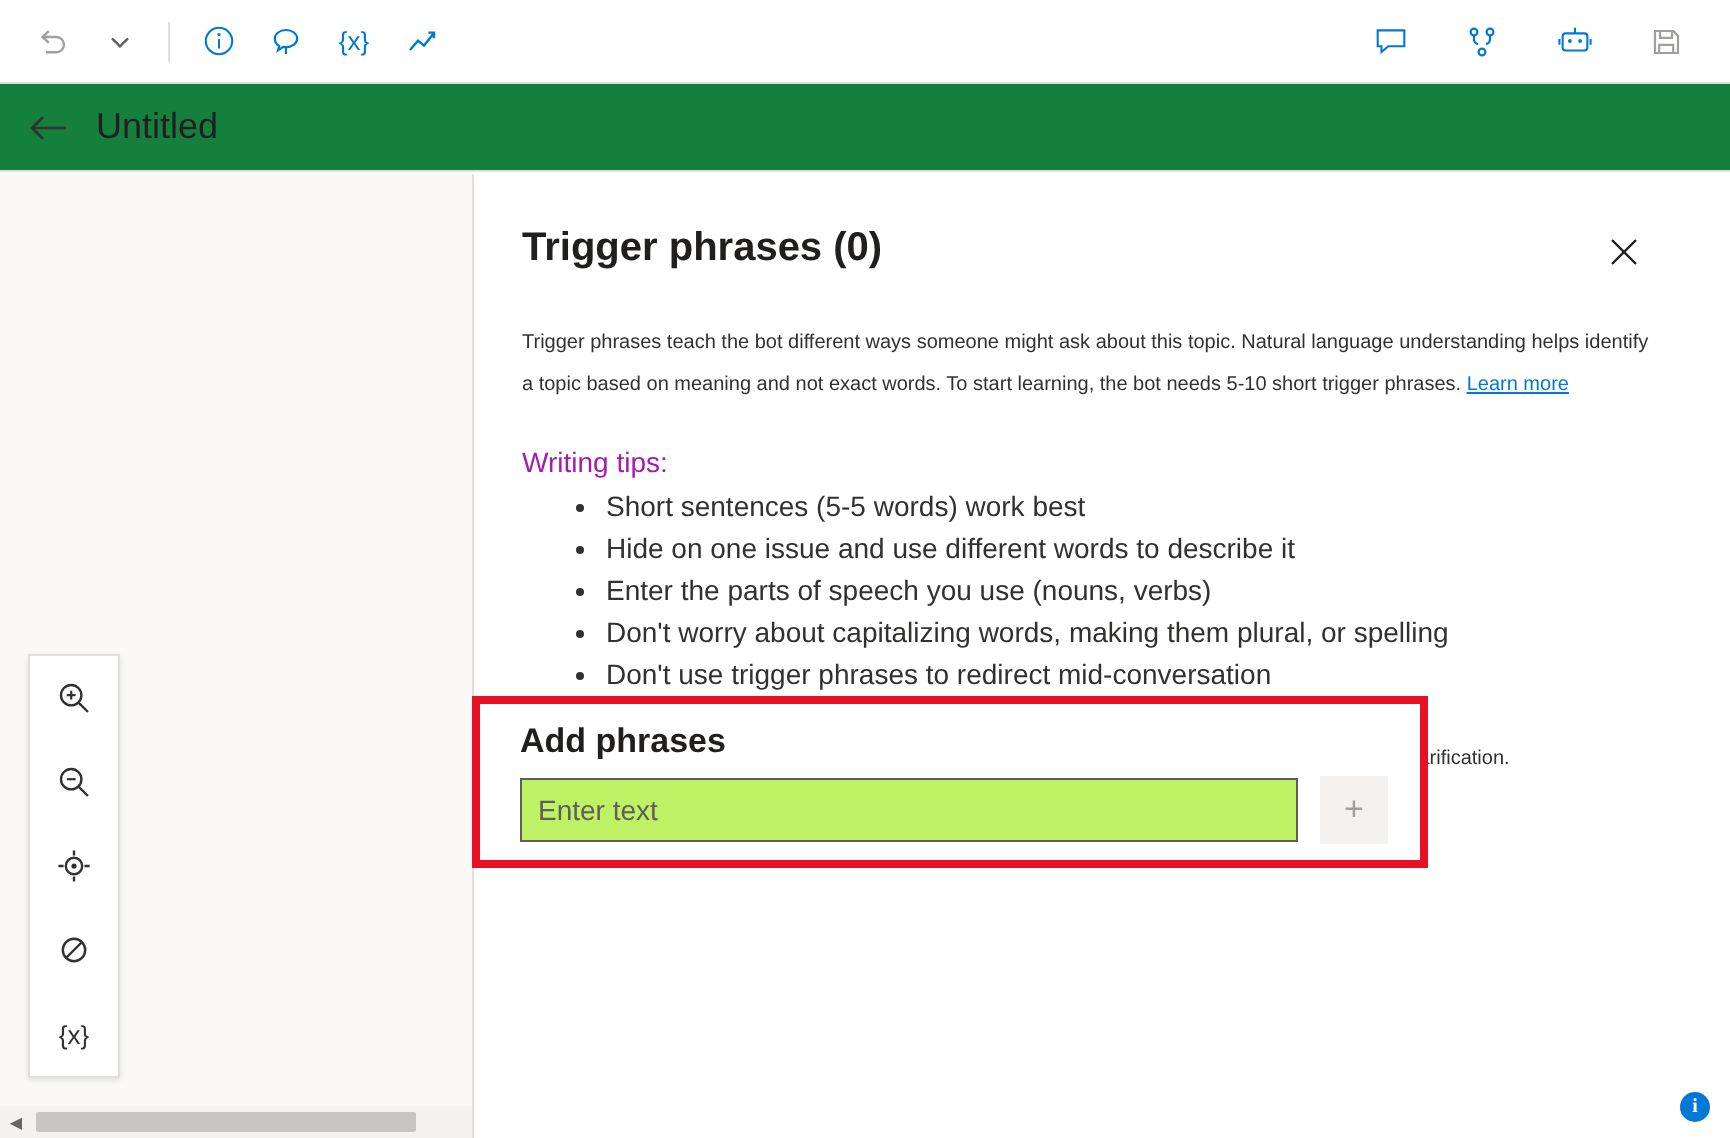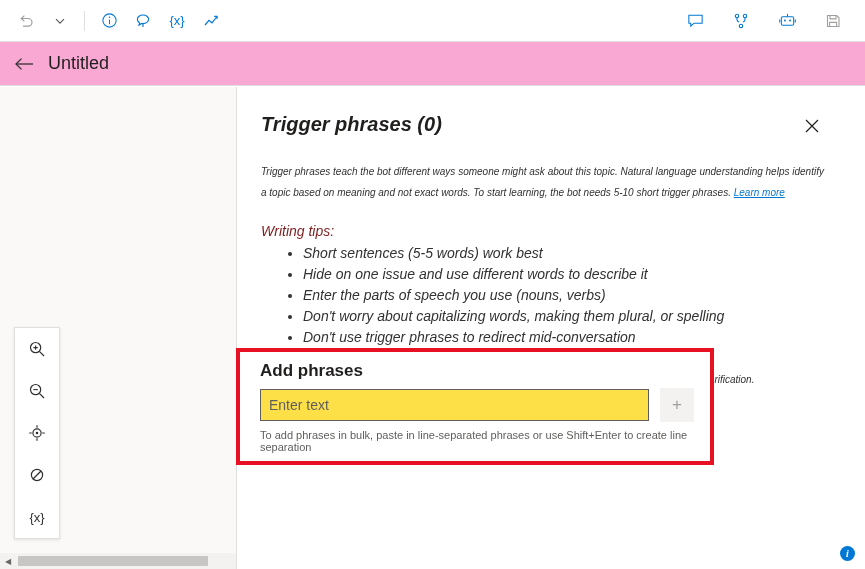--- a/index.html
+++ b/index.html
@@ -58,21 +58,21 @@
   }
   .tb-btn svg { display: block; }
 
   
   .titlebar {
     height: 44px;
     display: flex;
     align-items: center;
     border-bottom: 1px solid #e1dfdd;
     box-sizing: border-box;
-    background: #f9a8d4;
+    background: #15803d;
   }
   .back-btn {
     width: 48px;
     height: 44px;
     display: flex;
     align-items: center;
     justify-content: center;
     color: #323130;
     cursor: pointer;
   }
@@ -147,21 +147,20 @@
     cursor: pointer;
   }
 
   
   .panel {
     flex: 1;
     position: relative;
     padding: 26px 40px 0 24px;
     box-sizing: border-box;
     overflow: hidden;
-    font-style: italic;
   }
   .panel-head {
     display: flex;
     align-items: flex-start;
   }
   .panel-title {
     font-size: 20px;
     font-weight: 600;
     color: #201f1e;
   }
@@ -183,21 +182,21 @@
     margin-top: 22px;
     max-width: 578px;
   }
   .link {
     color: #0078d4;
     text-decoration: underline;
     cursor: pointer;
   }
   .tips-label {
     font-size: 14px;
-    color: #7f1d1d;
+    color: #a21caf;
     margin-top: 20px;
   }
   ul.tips {
     margin: 4px 0 0 0;
     padding-left: 42px;
     font-size: 14px;
     line-height: 20px;
     color: #323130;
   }
   ul.tips li { margin: 1px 0; }
@@ -229,21 +228,21 @@
   }
   .input-row {
     display: flex;
     align-items: center;
   }
   .text-input {
     width: 538px;
     height: 32px;
     box-sizing: border-box;
     border: 1px solid #605e5c;
-    background: #fde047;
+    background: #bef264;
     padding: 0 8px;
     font-size: 14px;
     color: #605e5c;
     font-family: "Liberation Sans", sans-serif;
     outline: none;
   }
   .text-input::placeholder { color: #605e5c; }
   .add-btn {
     width: 32px;
     height: 32px;
@@ -432,14 +431,13 @@
     <div class="info-badge">i</div>
   </div>
 </div>
 
 <div class="add-wrap">
   <div class="add-label">Add phrases</div>
   <div class="input-row">
     <input class="text-input" type="text" placeholder="Enter text" style="">
     <div class="add-btn">+</div>
   </div>
-  <div class="hint">To add phrases in bulk, paste in line-separated phrases or use Shift+Enter to create line separation</div>
 </div>
 
 </body></html>

